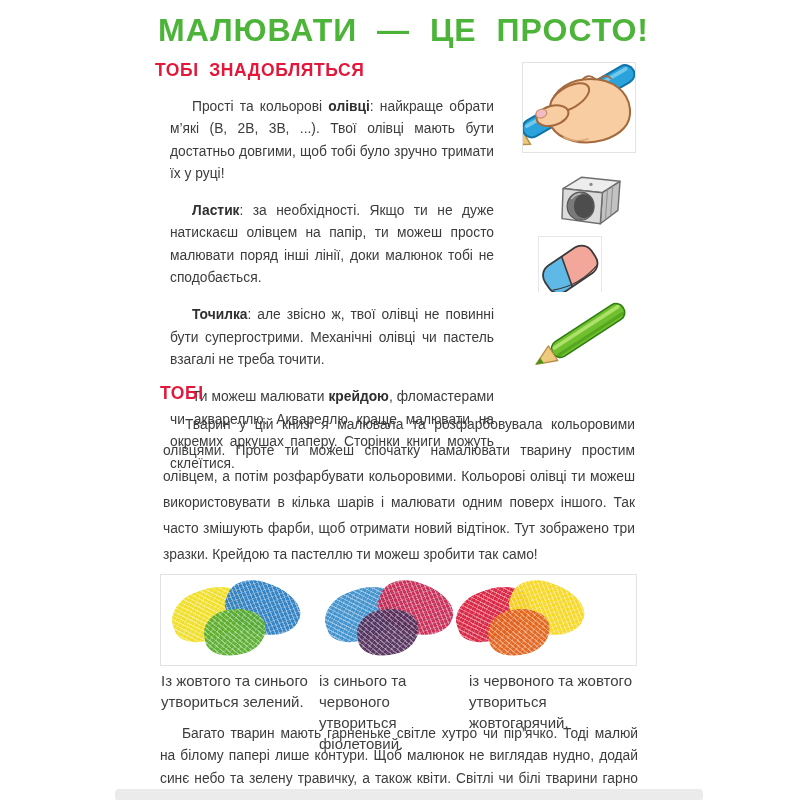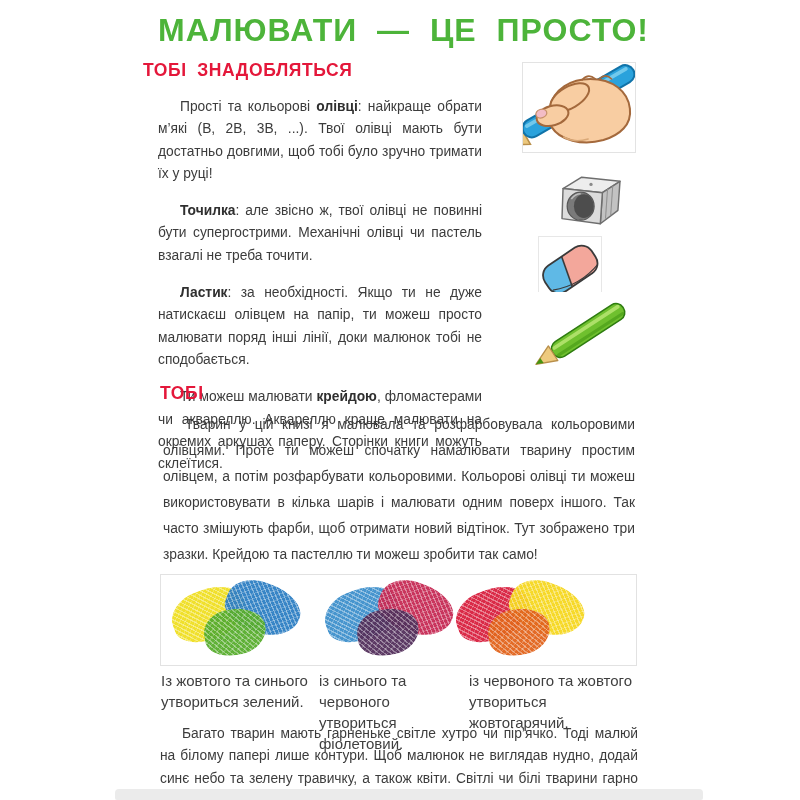--- a/index.html
+++ b/index.html
@@ -17,21 +17,21 @@
     color:var(--title-color,#4db43a);letter-spacing:1px;word-spacing:10px;
     white-space:nowrap;
   }
   .sec-heading{
     font-weight:bold;font-size:17.5px;line-height:21px;
     color:var(--heading-color,#e4173a);letter-spacing:.6px;word-spacing:5px;
     margin:0;
   }
 
   
-  .supplies{position:absolute;left:143px;top:60px;width:354px;}
+  .supplies{position:absolute;left:155px;top:60px;width:354px;}
   .supplies p{margin:12px 0 0;}
   p.body-par{
     font-size:13.8px;line-height:22.3px;text-align:justify;
     text-indent:22px;color:#3c3c3c;margin:15px;
   }
   p.body-par b{color:#2f2f2f;}
 
   .paints{position:absolute;left:160px;top:383px;width:478px;}
   .paints .intro{margin:8px 3px 0;line-height:26px;}
   .paints .outro{margin:7px 0 0;}
@@ -80,22 +80,22 @@
 </head>
 <body>
 
 <div class="page">
 
   <div class="main-title">МАЛЮВАТИ — ЦЕ ПРОСТО!</div>
 
   <div class="supplies">
     <h2 class="sec-heading">ТОБІ ЗНАДОБЛЯТЬСЯ</h2>
     <p class="body-par"><span>Прості та кольорові </span><b>олівці</b><span>: найкраще обрати м’які (В, 2В, 3В, ...). Твої олівці мають бути достатньо довгими, щоб тобі було зручно тримати їх у руці!</span></p>
+    <p class="body-par"><b>Ластик</b><span>: за необхідності. Якщо ти не дуже натискаєш олівцем на папір, ти можеш просто малювати поряд інші лінії, доки малюнок тобі не сподобається.</span></p>
     <p class="body-par"><b>Точилка</b><span>: але звісно ж, твої олівці не повинні бути супергострими. Механічні олівці чи пастель взагалі не треба точити.</span></p>
-    <p class="body-par"><b>Ластик</b><span>: за необхідності. Якщо ти не дуже натискаєш олівцем на папір, ти можеш просто малювати поряд інші лінії, доки малюнок тобі не сподобається.</span></p>
     <p class="body-par"><span>Ти можеш малювати </span><b>крейдою</b><span>, фломастерами чи аквареллю. Аквареллю краще малювати на окремих аркушах паперу. Сторінки книги можуть склеїтися.</span></p>
   </div>
 
   <div class="illu hand-box">
     <svg viewBox="0 0 110 86">
       <g transform="rotate(-30 54 36)">
         <polygon points="-8,30 -26,40 -8,50" fill="#ecc87e" stroke="#b98f4a" stroke-width="1.5"></polygon>
         <rect x="-8" y="28" width="124" height="18" rx="9" fill="#2aa2dc" stroke="#1173a8" stroke-width="2"></rect>
         <rect x="-4" y="31" width="116" height="3.6" rx="1.8" fill="#7fd0ef" opacity=".85"></rect>
       </g>

